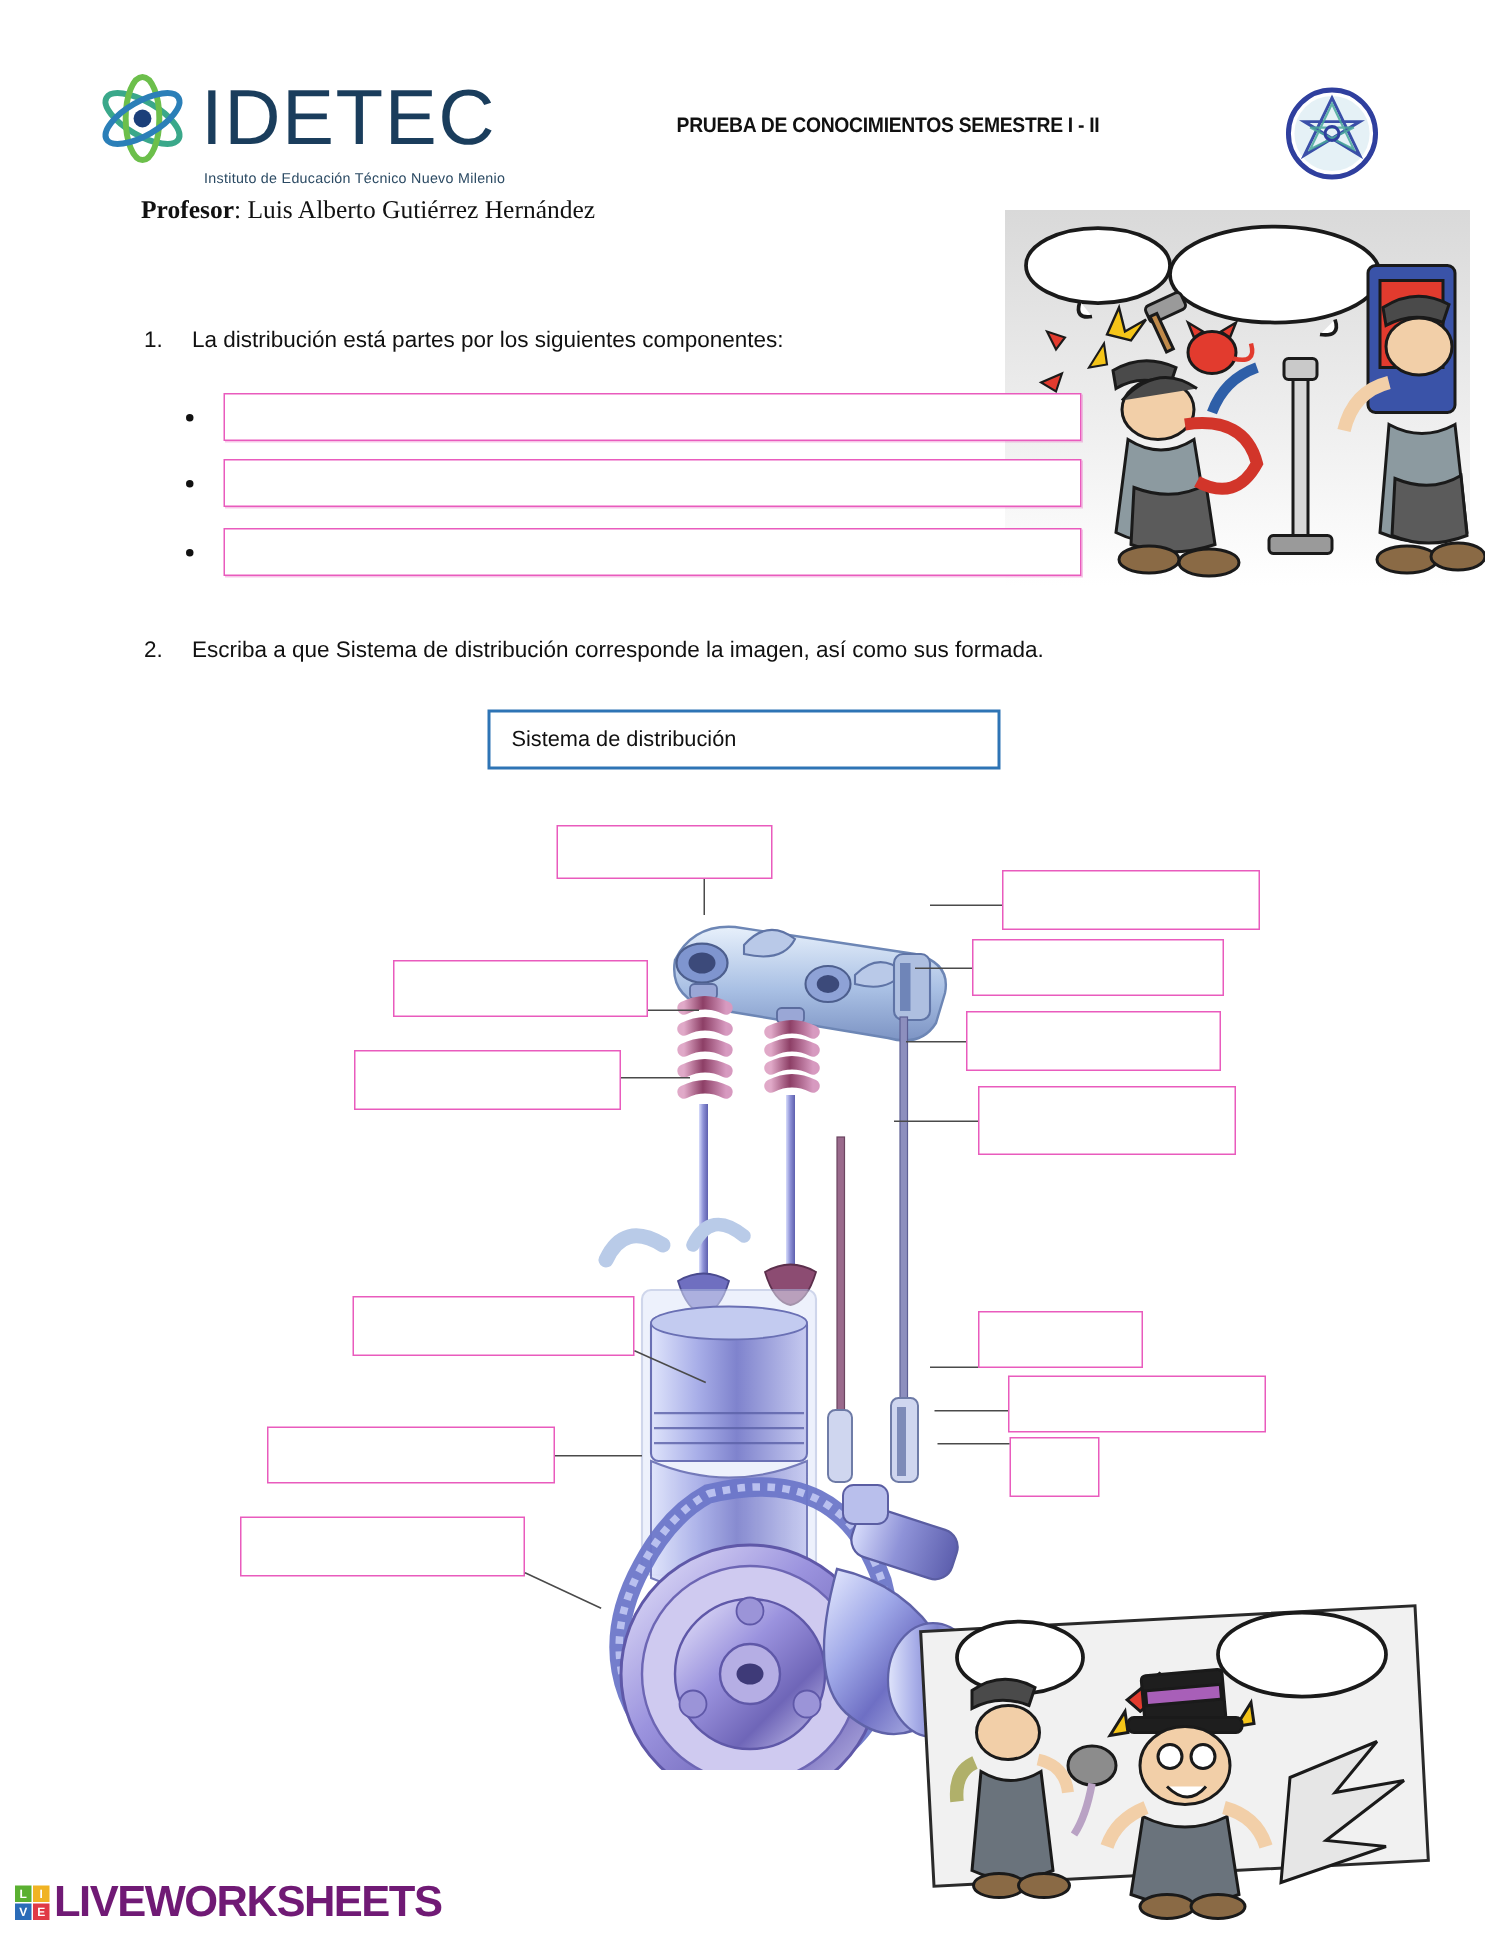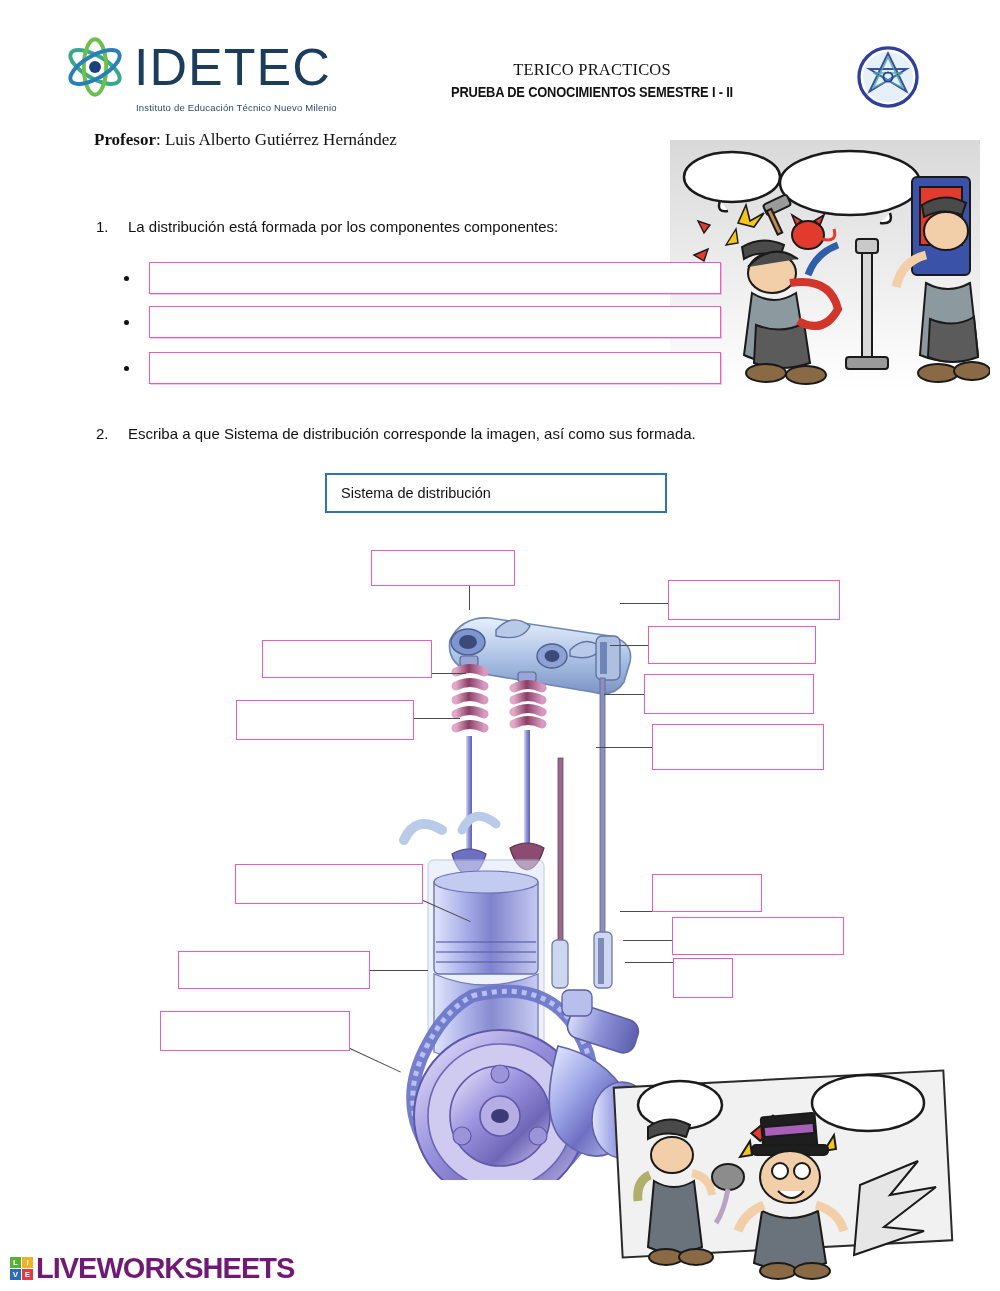--- a/index.html
+++ b/index.html
@@ -10,21 +10,21 @@
   body {
     width: 1000px; height: 1291px;
     position: relative;
     font-family: "Liberation Sans", sans-serif;
     overflow: hidden;
   }
 
   .page { position: relative; width: 1000px; height: 1291px; background:#fff; }
 
   
-  .header { position: absolute; left: 0; top: 4px; width: 1000px; height: 120px; }
+  .header { position: absolute; left: 0; top: 16px; width: 1000px; height: 120px; }
 
   .logo-block { position: absolute; left: 62px; top: 30px; width: 300px; height: 82px; }
   .logo-row { display: flex; align-items: center; gap: 6px; }
   .atom-mark { width: 66px; height: 66px; flex: none; }
   .logo-word {
     font-family: "Liberation Sans", sans-serif;
     font-size: 52px; font-weight: 400; letter-spacing: 1px;
     color: #1a3d5c; line-height: 1;
   }
   .logo-sub {
@@ -130,21 +130,20 @@
             </g>
             <circle cx="50" cy="50" r="9" fill="#1b3f7a"></circle>
           </svg>
         </span>
         <span class="logo-word">IDETEC</span>
       </div>
       <div class="logo-sub">Instituto de Educación Técnico Nuevo Milenio</div>
     </div>
 
     <div class="title-block">
-      <div class="title-line2">TERICO PRACTICOS</div>
       <div class="title-line3">PRUEBA DE CONOCIMIENTOS SEMESTRE I - II</div>
     </div>
 
     <div class="emblem">
       <svg viewBox="0 0 100 100" width="66" height="66">
         <circle cx="50" cy="50" r="44" fill="none" stroke="#2f3f9e" stroke-width="5"></circle>
         <circle cx="50" cy="50" r="38" fill="#cfe6ef" opacity=".55"></circle>
         <g stroke="#3a4fa8" stroke-width="3" fill="none">
           <path d="M50 14 L78 72 L22 38 L78 38 L22 72 Z"></path>
         </g>
@@ -222,21 +221,21 @@
         <path d="M270 184 q24 10 44 -2 l4 40 q-26 10 -50 0 z" fill="#5b5b5b"></path>
         <path d="M266 120 q-24 6 -30 32" fill="none" stroke="#f2cfa8" stroke-width="9"></path>
         <ellipse cx="278" cy="238" rx="20" ry="9" fill="#8a6a45"></ellipse>
         <ellipse cx="312" cy="236" rx="18" ry="9" fill="#8a6a45"></ellipse>
       </g>
     </svg>
   </div>
 
   <div class="q-row" id="q1">
     <span class="q-num">1.</span>
-    <span class="q-text">La distribución está formada por los componentes componentes:</span>
+    <span class="q-text">La distribución está partes por los siguientes componentes:</span>
   </div>
 
   <span class="bullet" style="left:124px; top:276px;"></span>
   <span class="bullet" style="left:124px; top:320px;"></span>
   <span class="bullet" style="left:124px; top:366px;"></span>
 
   <div class="pinkbox shadow" style="left:149px; top:262px; width:572px; height:32px;"></div>
   <div class="pinkbox shadow" style="left:149px; top:306px; width:572px; height:32px;"></div>
   <div class="pinkbox shadow" style="left:149px; top:352px; width:572px; height:32px;"></div>
 

